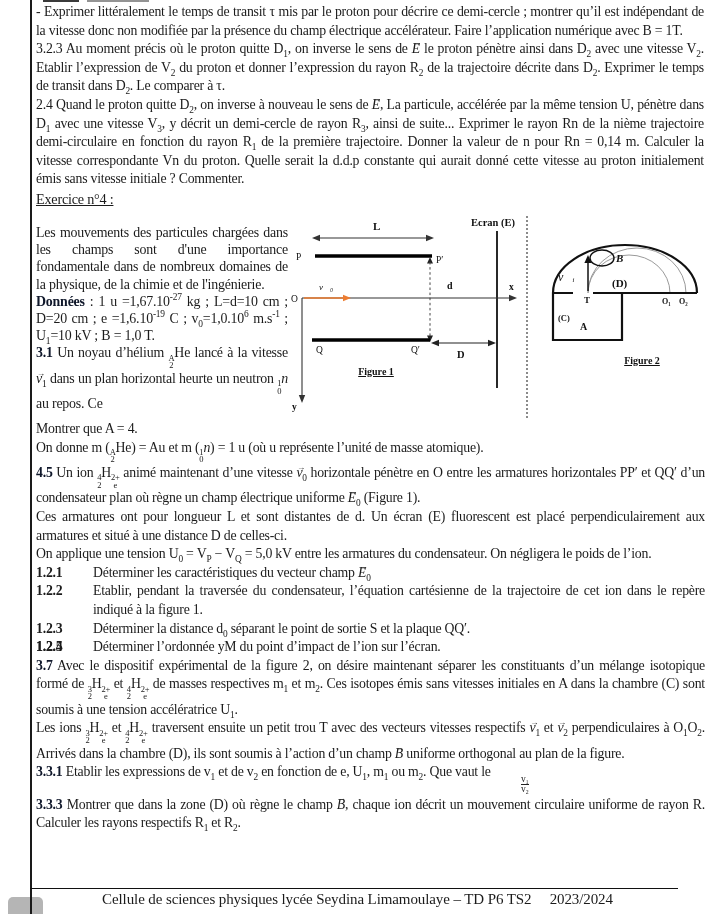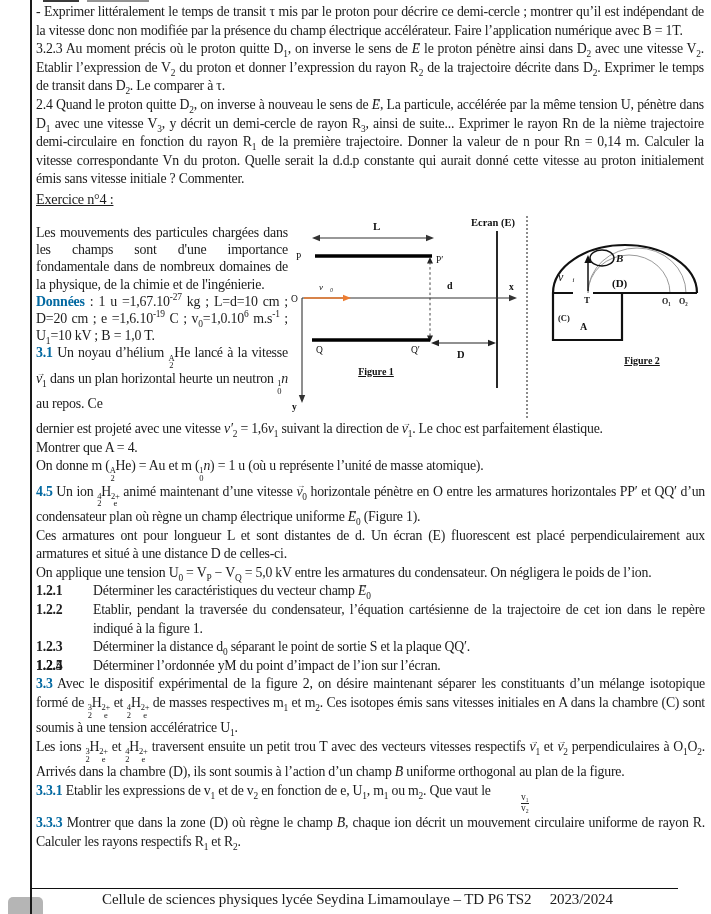--- a/index.html
+++ b/index.html
@@ -4,21 +4,21 @@
 <style>
   html,body{margin:0;padding:0;}
   body{
     width:711px;height:914px;position:relative;background:#ffffff;overflow:hidden;
     font-family:"Liberation Serif","DejaVu Serif",serif;color:#1b1b1b;
   }
   .abs{position:absolute;}
   
   .txt{font-size:13.8px;line-height:18.6px;letter-spacing:-0.22px;}
   .p{text-align:justify;margin:0;}
-  b{color:#0369a1;}
+  b{color:#0f172a;}
   sub,sup{font-size:68%;line-height:0;}
   .vec{position:relative;display:inline-block;font-style:italic;}
   .vec::before{content:"\2192";position:absolute;left:0.08em;top:-0.62em;font-size:0.6em;font-style:normal;}
   .stk{display:inline-flex;flex-direction:column;justify-content:center;vertical-align:-0.38em;
        font-size:8.5px;line-height:7.6px;text-align:center;font-weight:normal;font-style:normal;}
   .frac{display:inline-flex;flex-direction:column;vertical-align:-0.55em;
         font-size:9.5px;line-height:9.5px;text-align:center;margin-left:27px;}
   .frac>span:last-child{border-top:0.9px solid #222;}
   .heading{font-weight:normal;text-decoration:underline;font-size:14.2px;margin-top:1px;}
   .leftcol{font-size:13.9px;line-height:17.2px;letter-spacing:-0.2px;text-align:justify;}
@@ -125,21 +125,20 @@
   <text x="67" y="49" font-size="11" font-weight="bold">(D)</text>
   <text x="39" y="65" font-size="9" font-weight="bold">T</text>
   <text x="117" y="66" font-size="8" font-weight="bold">O₁</text>
   <text x="134" y="66" font-size="8" font-weight="bold">O₂</text>
   <text x="13" y="83" font-size="8.5" font-weight="bold">(C)</text>
   <text x="35" y="92" font-size="10" font-weight="bold">A</text>
   <text x="97" y="126" font-size="10" font-weight="bold" text-anchor="middle" text-decoration="underline">Figure 2</text>
 </svg>
 
 <div class="abs txt" style="left:36px;top:420px;width:669px;">
-  <p class="p">dernier est projeté avec une vitesse <i>v′</i><sub>2</sub> = 1,6<i>v</i><sub>1</sub>  suivant la direction de <span class="vec">v</span><sub>1</sub>. Le choc est parfaitement élastique.</p>
   <p class="p">Montrer que A = 4.</p>
   <p class="p">On donne m (<span class="stk">
         <span>A</span>
         <span>2</span>
       </span>He) = Au et m (<span class="stk">
         <span>1</span>
         <span>0</span>
       </span><i>n</i>) = 1 u (où u représente l’unité de masse atomique).</p>
   <p class="p"><b>4.5</b> Un ion <span class="stk">
         <span>4</span>
@@ -164,21 +163,21 @@
     <span>Déterminer la distance d<sub>0</sub> séparant le point de sortie S et la plaque QQ′.</span>
   </div>
   <div class="item12">
     <span class="lbl">1.2.4</span>
   </div>
   <div class="item12">
     <span class="lbl">1.2.5</span>
     <span>Déterminer l’ordonnée yM du point d’impact de l’ion sur l’écran.</span>
   </div>
 
-  <p class="p"><b>3.3</b> Avec le dispositif expérimental de la figure 2, on désire maintenant séparer les constituants d’un mélange isotopique formé de <span class="stk">
+  <p class="p"><b>3.7</b> Avec le dispositif expérimental de la figure 2, on désire maintenant séparer les constituants d’un mélange isotopique formé de <span class="stk">
         <span>3</span>
         <span>2</span>
       </span>H<span class="stk">
         <span>2+</span>
         <span>e</span>
       </span> et <span class="stk">
         <span>4</span>
         <span>2</span>
       </span>H<span class="stk">
         <span>2+</span>

